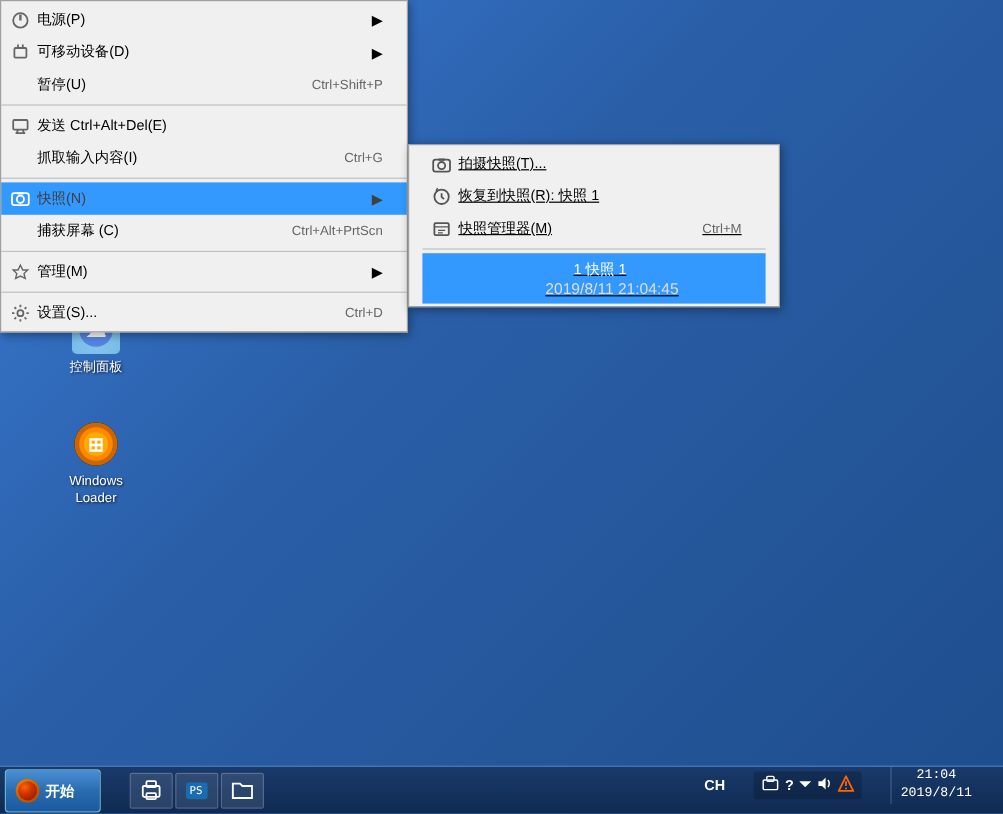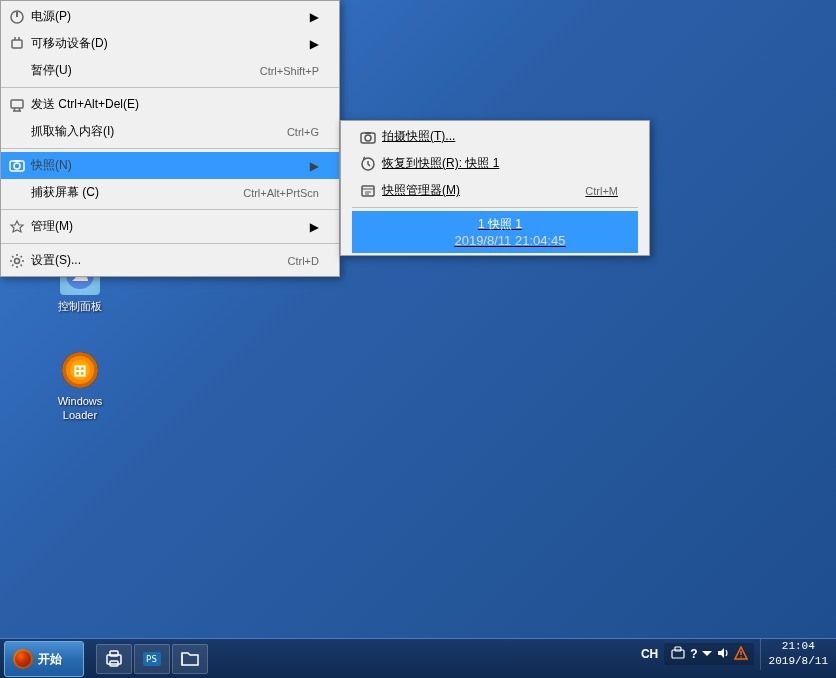--- a/index.html
+++ b/index.html
@@ -101,41 +101,41 @@
       border-radius: 50%;
       background: radial-gradient(circle at 35% 30%, #ff6600 0%, #cc3300 40%, #881100 100%);
     }
 
     .taskbar-items {
       display: flex;
       align-items: center;
       flex: 1;
       height: 100%;
       gap: 2px;
-      margin-left: 8px;
+      margin-left: 20px;
     }
 
     .taskbar-item {
       height: 30px;
       min-width: 36px;
       background: rgba(255,255,255,0.1);
       border: 1px solid rgba(255,255,255,0.2);
       border-radius: 2px;
       display: flex;
       align-items: center;
       justify-content: center;
       cursor: pointer;
       padding: 0 4px;
     }
 
     .taskbar-right {
       display: flex;
       align-items: center;
-      gap: 6px;
-      padding-right: 0;
+      gap: 24px;
+      padding-right: 18px;
       color: white;
       font-size: 11px;
     }
 
     .system-tray {
       display: flex;
       align-items: center;
       gap: 4px;
       background: rgba(0,0,0,0.2);
       padding: 2px 6px;

